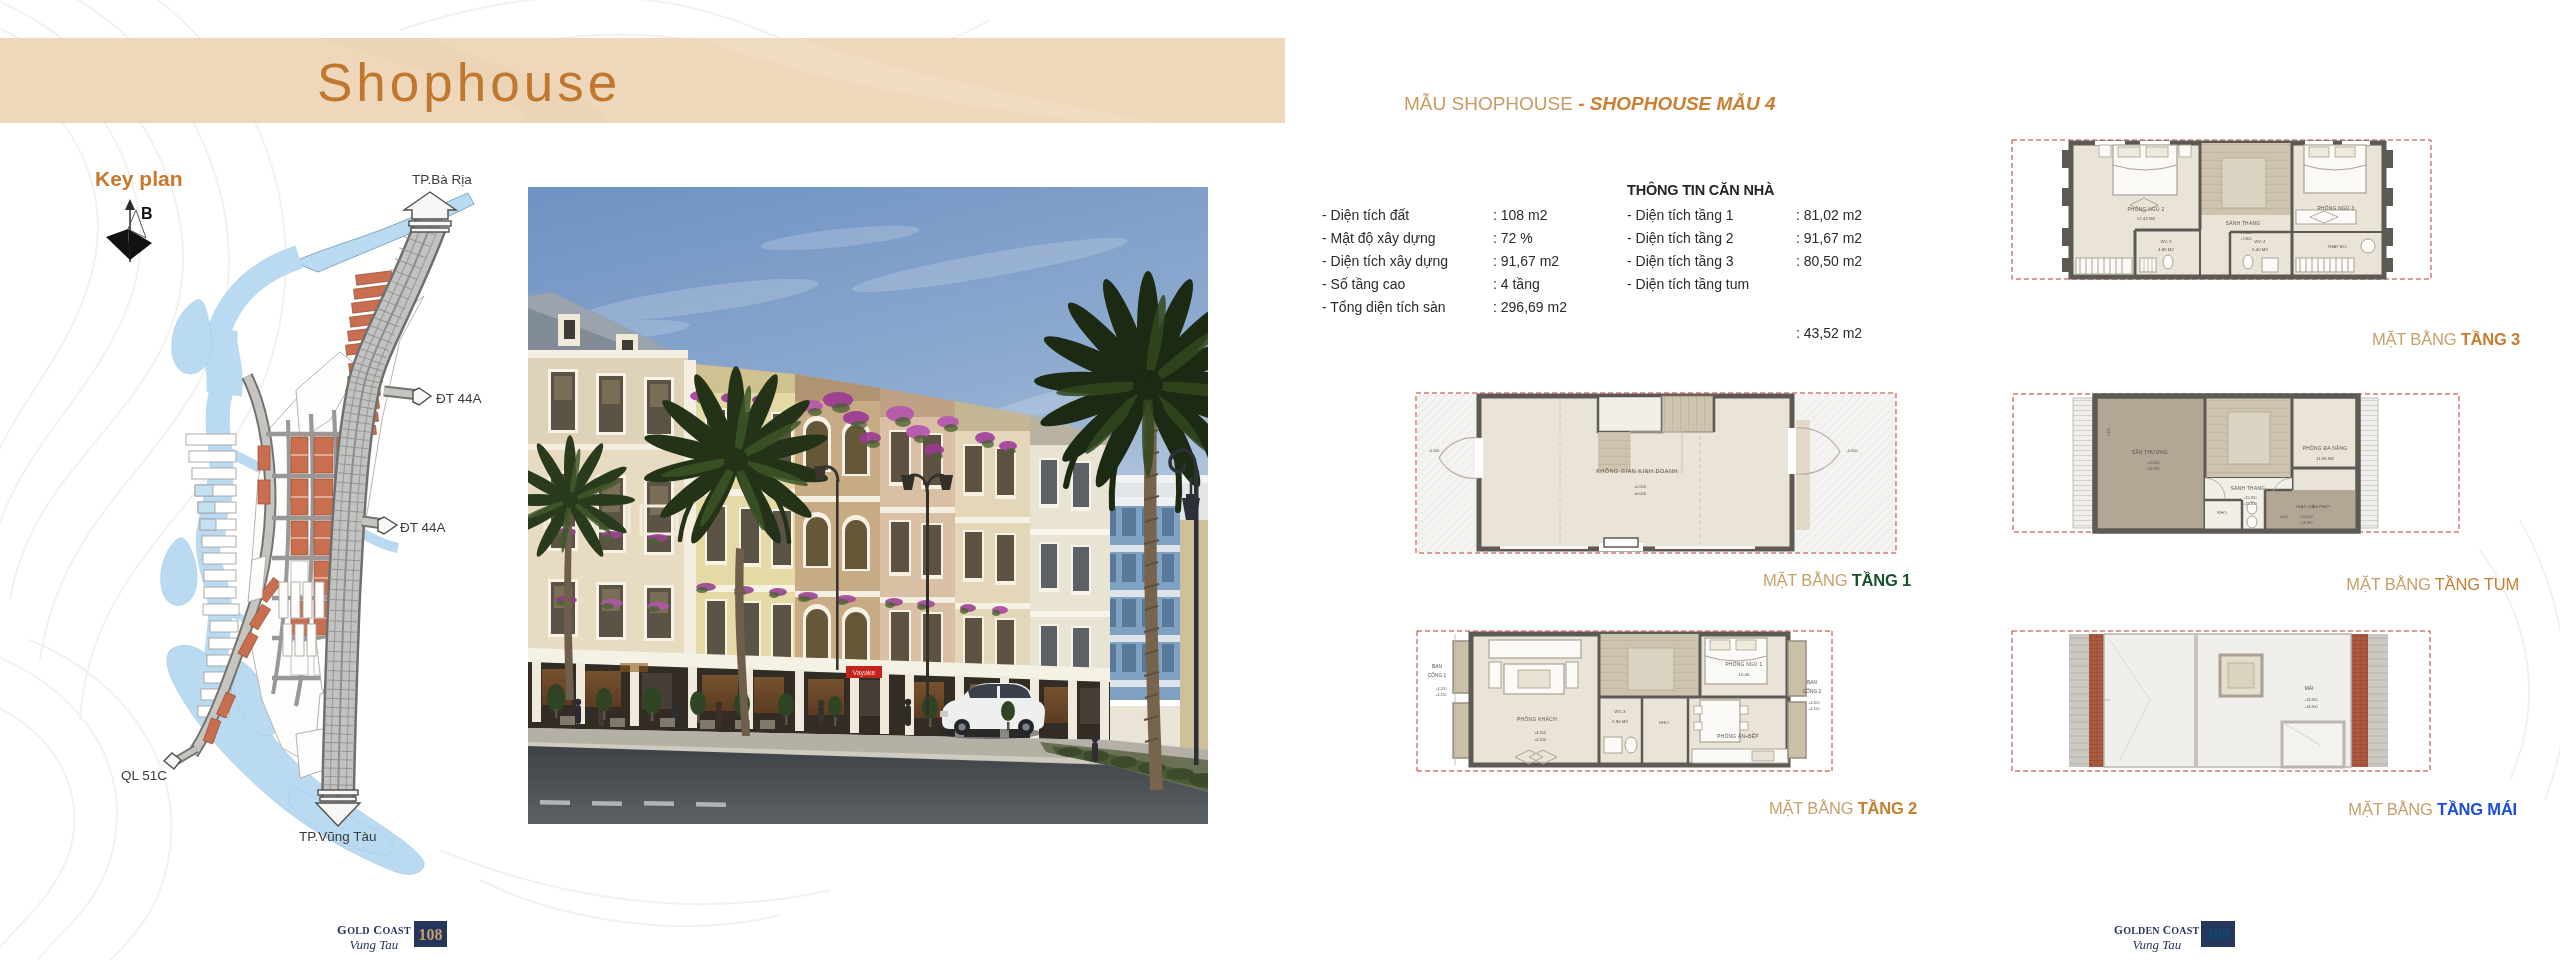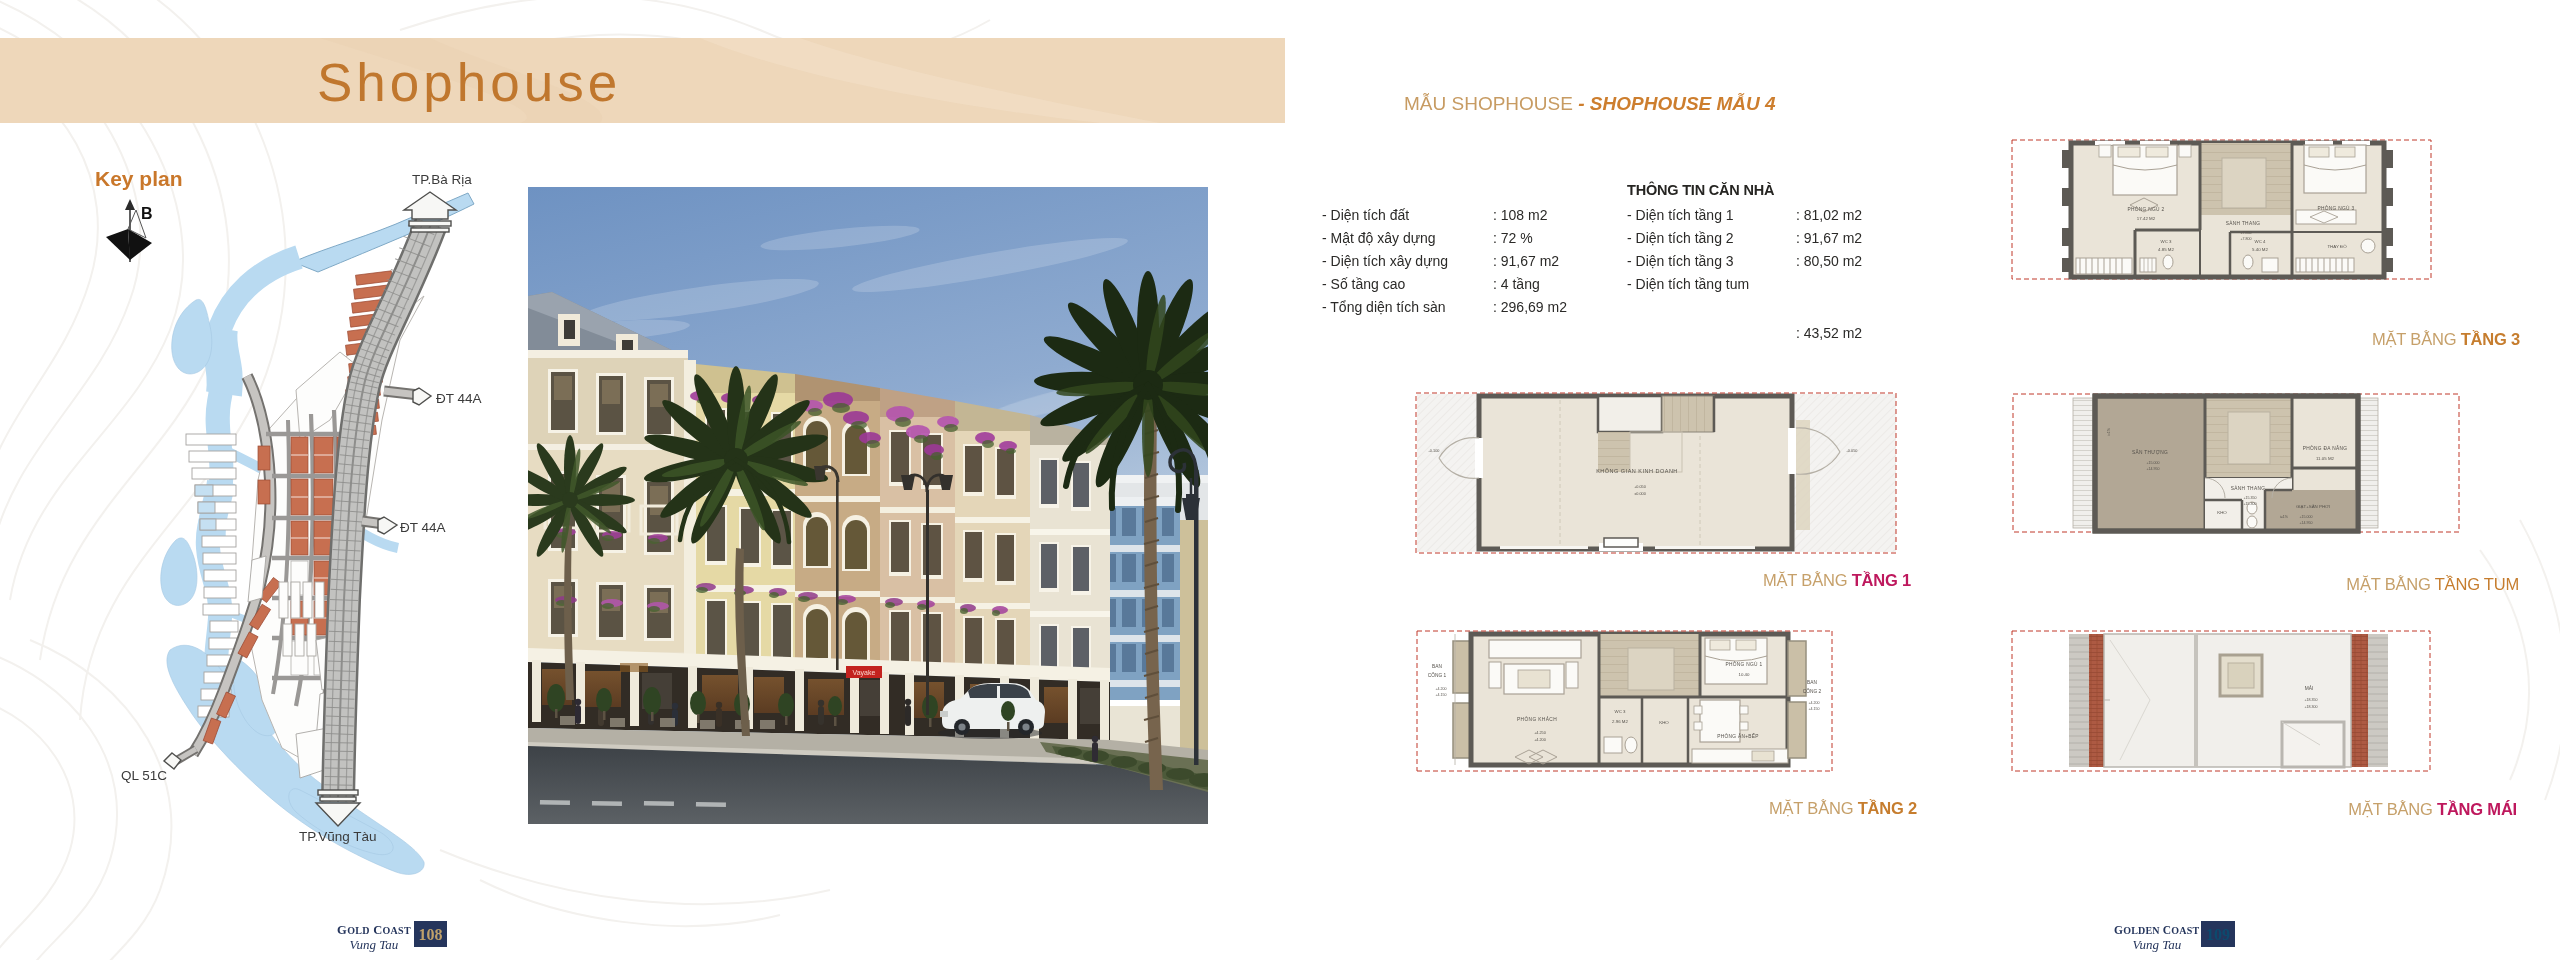--- a/index.html
+++ b/index.html
@@ -1076,25 +1076,25 @@
   <div class="txt" style="left:1627px;top:207px;">- Diện tích tầng 1</div>
       <div class="txt" style="left:1796px;top:207px;">: 81,02 m2</div>
   <div class="txt" style="left:1627px;top:230px;">- Diện tích tầng 2</div>
       <div class="txt" style="left:1796px;top:230px;">: 91,67 m2</div>
   <div class="txt" style="left:1627px;top:253px;">- Diện tích tầng 3</div>
       <div class="txt" style="left:1796px;top:253px;">: 80,50 m2</div>
   <div class="txt" style="left:1627px;top:276px;">- Diện tích tầng tum</div>
       <div class="txt" style="left:1796px;top:288px;margin-top:37px;">: 43,52 m2</div>
 </div>
 
-<div class="txt" style="right:649px;top:571px;font-size:16.5px;letter-spacing:-0.2px;color:#c6a06a;">MẶT BẰNG <span style="font-weight:bold;color:#be185d;">TẦNG 1</span></div>
+<div class="txt" style="right:649px;top:571px;font-size:16.5px;letter-spacing:-0.2px;color:#c6a06a;">MẶT BẰNG <span style="font-weight:bold;color:#14532d;">TẦNG 1</span></div>
 <div class="txt" style="right:643px;top:799px;font-size:16.5px;letter-spacing:-0.2px;color:#c6a06a;">MẶT BẰNG <span style="font-weight:bold;color:#c67d2e;">TẦNG 2</span></div>
 <div class="txt" style="right:40px;top:330px;font-size:16.5px;letter-spacing:-0.2px;color:#c6a06a;">MẶT BẰNG <span style="font-weight:bold;color:#c67d2e;">TẦNG 3</span></div>
 <div class="txt" style="right:41px;top:575px;font-size:16.5px;letter-spacing:-0.2px;color:#c6a06a;">MẶT BẰNG <span style="font-weight:normal;color:#c67d2e;">TẦNG TUM</span></div>
-<div class="txt" style="right:43px;top:800px;font-size:16.5px;letter-spacing:-0.2px;color:#c6a06a;">MẶT BẰNG <span style="font-weight:bold;color:#be185d;">TẦNG MÁI</span></div>
+<div class="txt" style="right:43px;top:800px;font-size:16.5px;letter-spacing:-0.2px;color:#c6a06a;">MẶT BẰNG <span style="font-weight:bold;color:#1d4ed8;">TẦNG MÁI</span></div>
 
 <div class="txt" style="left:336px;top:923px;width:76px;text-align:center;font-family:'Liberation Serif',serif;font-weight:bold;font-size:12.5px;color:#25355c;letter-spacing:0.3px;">G<span style="font-size:10px;">OLD</span> C<span style="font-size:10px;">OAST</span></div>
 <div class="txt" style="left:336px;top:937px;width:76px;text-align:center;font-family:'Liberation Serif',serif;font-style:italic;font-size:13px;color:#25355c;">Vung Tau</div>
 <div class="txt" style="left:414px;top:921px;width:33px;height:26px;background:#25355c;"></div>
 <div class="txt" style="left:414px;top:926px;width:33px;text-align:center;font-family:'Liberation Serif',serif;font-weight:bold;font-size:16px;color:#bfa06a;">108</div>
 
 <div class="txt" style="left:2114px;top:924px;width:82px;text-align:center;font-family:'Liberation Serif',serif;font-weight:bold;font-size:11.5px;color:#25355c;letter-spacing:0.2px;">G<span style="font-size:10px;">OLDEN</span> C<span style="font-size:10px;">OAST</span></div>
 <div class="txt" style="left:2116px;top:937px;width:82px;text-align:center;font-family:'Liberation Serif',serif;font-style:italic;font-size:13px;color:#25355c;">Vung Tau</div>
 <div class="txt" style="left:2201px;top:921px;width:34px;height:26px;background:#25355c;"></div>
 <div class="txt" style="left:2201px;top:926px;width:34px;text-align:center;font-family:'Liberation Serif',serif;font-weight:bold;font-size:16px;color:#0c4a6e;">109</div>

